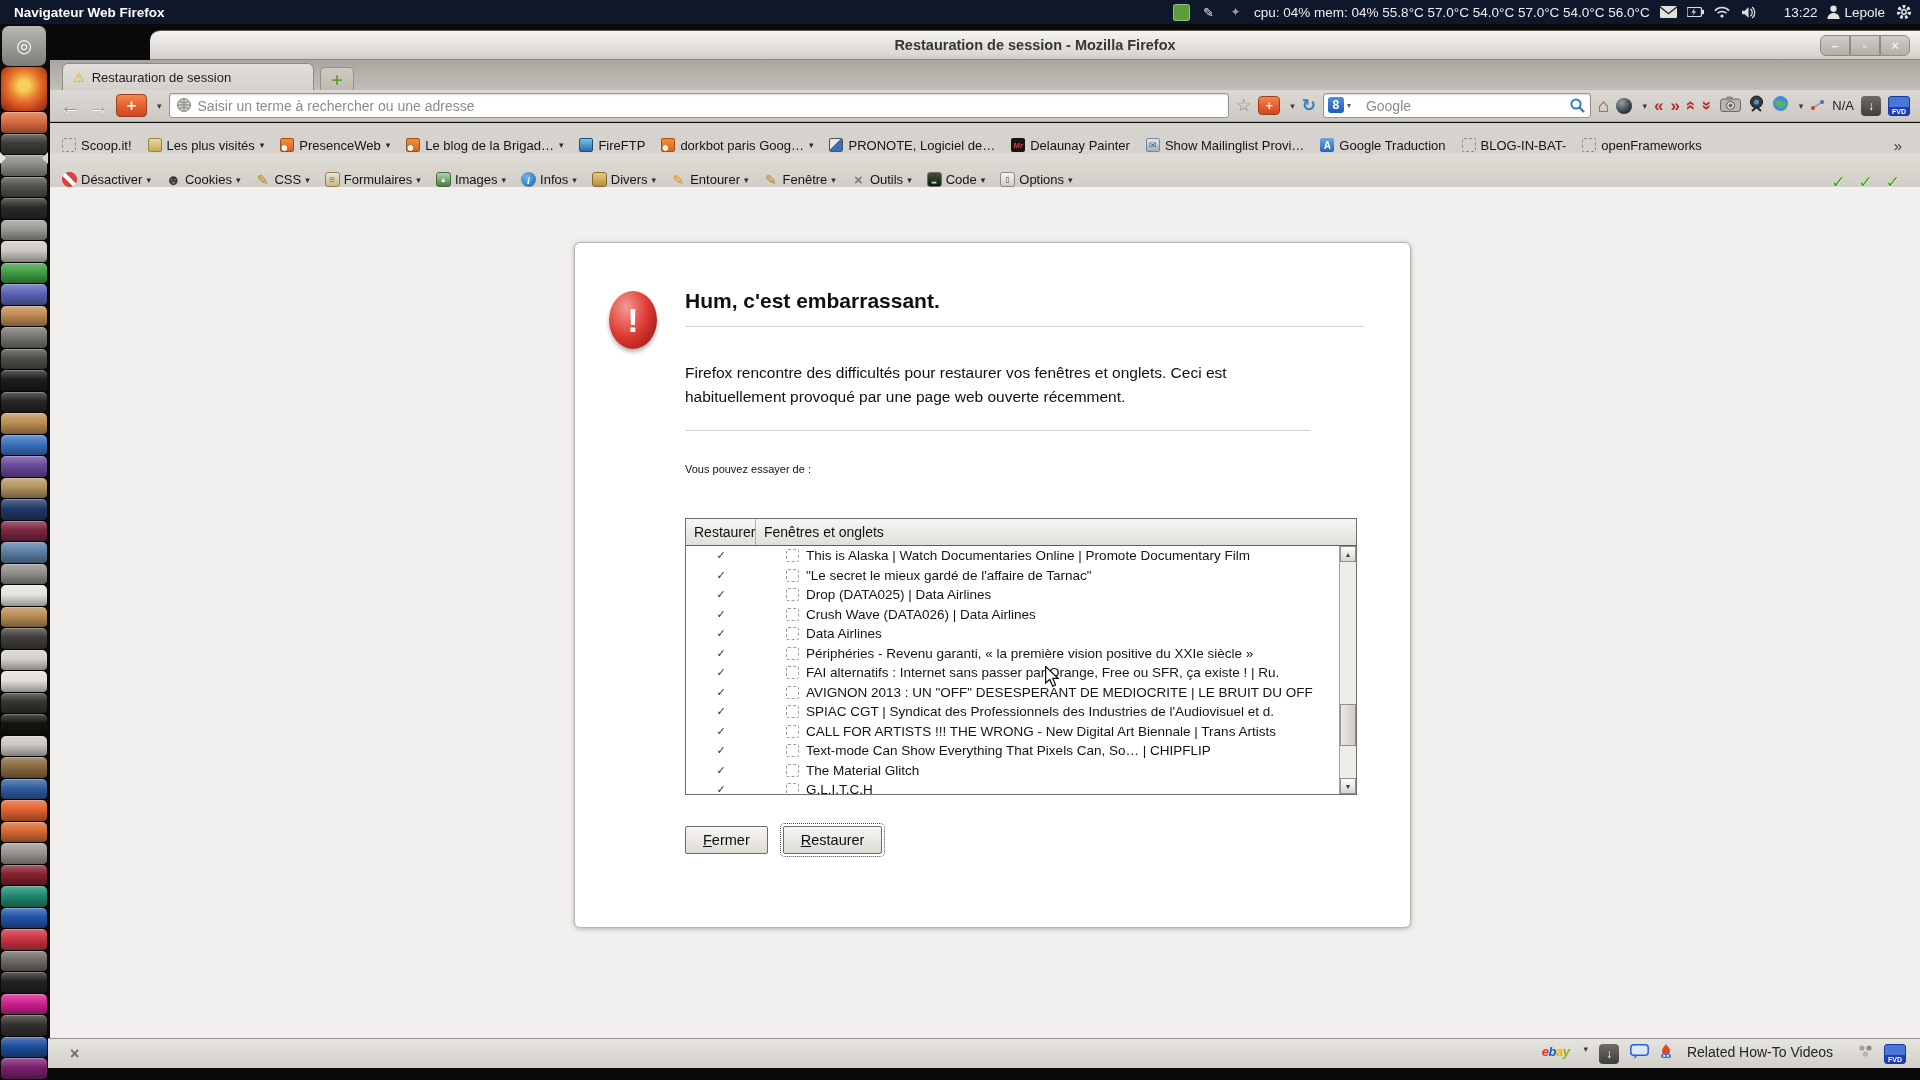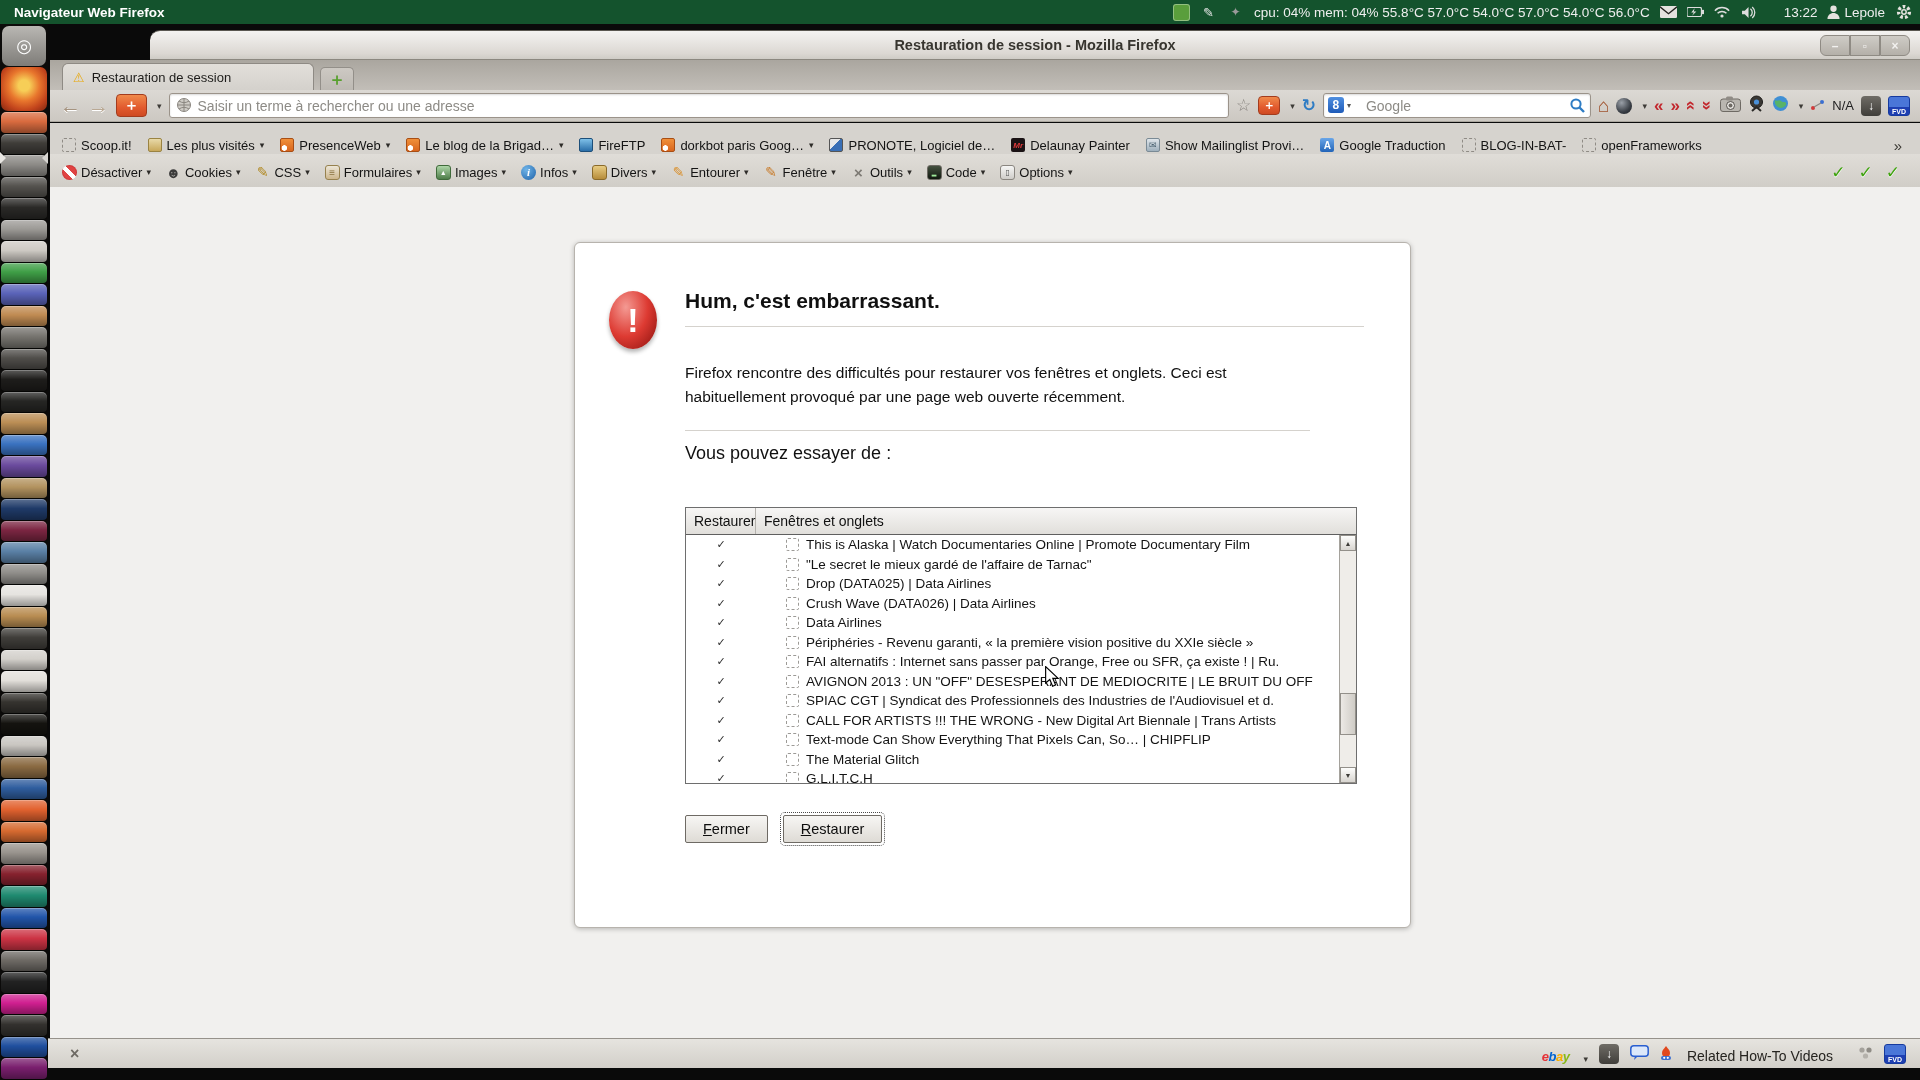--- a/index.html
+++ b/index.html
@@ -1,21 +1,21 @@
 <!DOCTYPE html>
 <html><head>
 <meta charset="utf-8">
 <style>
   * { box-sizing: border-box; margin: 0; padding: 0; }
   html,body { width:1920px; height:1080px; background:#060606; overflow:hidden;
     font-family:"Liberation Sans","DejaVu Sans",sans-serif; }
   .screen { position:relative; width:1920px; height:1080px; background:#0a0a0a; }
 
   
-  .topbar { position:absolute; left:0; top:0; right:0; height:24px; background:#14532d;
+  .topbar { position:absolute; left:0; top:0; right:0; height:24px; background:#0f172a;
     display:flex; align-items:center; color:#eee; font-size:13.5px; padding:0 8px; z-index:60; }
   .topbar .apptitle { font-weight:bold; color:#fff; margin-left:6px; }
   .topbar-right { margin-left:auto; display:flex; align-items:center; gap:10px; }
   .tb-ic { width:17px; height:17px; display:inline-flex; align-items:center; justify-content:center; }
   .tb-green { background:#5a9e3c; border-radius:3px; box-shadow:inset 0 0 0 1px rgba(255,255,255,.35); }
   .tb-note { color:#e8e8e8; font-size:13px; }
   .tb-dark { color:#9a9a9a; font-size:12px; }
   .sys-text { white-space:nowrap; }
   .clock { margin-left:16px; }
   .user { display:flex; align-items:center; gap:4px; }
@@ -104,21 +104,21 @@
   .bmi-fireftp { background:linear-gradient(180deg,#7ec0e8,#2a6ea8); border:1px solid #1d4f7a; }
   .bmi-pronote { background:linear-gradient(135deg,#e8e8e8 45%,#3a6fb5 45%); border:1px solid #555; }
   .bmi-mr { background:#1a1214; color:#e03a3a; font-size:8px; font-weight:bold;font-style:italic; }
   .bmi-mail { background:linear-gradient(180deg,#dfe5ea,#9fb0bd); border:1px solid #7a8a95; color:#49606f; font-size:9px; }
   .bmi-translate { background:linear-gradient(180deg,#6aa6e8,#2264b8); font-size:10px; font-weight:bold; }
   .caret { font-size:9px; color:#2d2b28; }
   .bm-overflow { margin-left:auto; font-size:15px; color:#3a3833; padding-right:6px; }
 
   .devbar { position:absolute; left:50px; top:154px; right:0; height:31px;
     background:linear-gradient(180deg,#e0ddd8,#cfccc6); border-bottom:2px solid #67635d;
-    display:flex; align-items:center; gap:15px; padding:18px 12px; font-size:13px; color:#141414; }
+    display:flex; align-items:flex-start; gap:15px; padding:18px 12px; font-size:13px; color:#141414; }
   .db-item { display:flex; align-items:center; gap:4px; white-space:nowrap; }
   .dbi { width:15px; height:15px; display:inline-flex; align-items:center; justify-content:center; border-radius:3px; font-size:11px; }
   .dbi-disable { border-radius:50%; background:linear-gradient(45deg,transparent 38%,#fff 38%,#fff 58%,transparent 58%),
     radial-gradient(circle,#e04343 55%,#a01212); }
   .dbi-cookies::before { content:"☻"; color:#3a3a3a; font-size:15px; }
   .dbi-css::before { content:"✎"; color:#b08820; font-size:14px; }
   .dbi-forms { background:linear-gradient(180deg,#ece6d8,#cdb68c); border:1px solid #96814e; }
   .dbi-forms::before { content:"≡"; color:#8a7340; font-size:10px; }
   .dbi-images { background:linear-gradient(180deg,#aed6a8,#4e7d49); border:1px solid #3f6a3a; }
   .dbi-images::before { content:"▴"; color:#fff; font-size:8px; }
@@ -141,21 +141,21 @@
   .dialog { position:absolute; left:524px; top:55px; width:837px; height:686px; background:#fff;
     border:1px solid #b7b3ad; border-radius:6px; box-shadow:0 1px 5px rgba(0,0,0,.25); }
   .err-icon { position:absolute; left:34px; top:48px; width:48px; height:58px; border-radius:50%;
     background:radial-gradient(ellipse at 35% 28%,#f49a93,#dd3a32 50%,#8f1410 95%);
     box-shadow:0 3px 4px rgba(0,0,0,.3); display:flex; align-items:center; justify-content:center;
     color:#fff; font-size:34px; font-weight:bold; }
   .dlg-main { position:absolute; left:110px; right:46px; top:46px; color:#101010; }
   .dlg-title { font-size:21px; font-weight:bold; padding-bottom:13px; border-bottom:1px solid #d5d2cd; }
   .dlg-msg { margin-top:34px; font-size:15.5px; line-height:1.55; max-width:625px;
     padding-bottom:21px; border-bottom:1px solid #d5d2cd; }
-  .dlg-try { margin-top:12px; font-size:18px; }
+  .dlg-try { margin-top:32px; font-size:11px; }
   .dlg-list { margin-top:15px; margin-left:24px; font-size:15.5px; }
   .dlg-list li { margin-bottom:12px; list-style:square; }
 
   .ttable { margin-top:43px; width:672px; border:1px solid #6e6e6e; background:#fff; }
   .thead { height:27px; display:flex; align-items:center; background:linear-gradient(180deg,#f7f6f5,#e1dfdb);
     border-bottom:1px solid #5f5f5f; font-size:14px; color:#111; }
   .th1 { width:70px; padding-left:8px; border-right:1px solid #b5b2ad; align-self:stretch; display:flex; align-items:center; }
   .th2 { padding-left:8px; }
   .tbody { position:relative; height:248px; overflow:hidden; }
   .trows { position:absolute; inset:0 17px 0 0; }
@@ -174,21 +174,21 @@
   .btn { height:28px; padding:0 17px; background:linear-gradient(180deg,#f7f6f4,#dedbd5);
     border:1px solid #6e6a64; border-radius:2px; font-size:14.5px; color:#0d0d0d;
     display:inline-flex; align-items:center; justify-content:center; font-family:inherit; }
   .btn.focused { outline:1px dotted #4a4a4a; outline-offset:2px; }
 
   
   .statusbar { position:absolute; left:48px; top:1038px; right:0; height:30px;
     background:linear-gradient(180deg,#e6e4df,#d2cfc9); border-top:1px solid #96928b;
     display:flex; align-items:center; padding:0 14px; }
   .sb-close { color:#6e6a64; font-weight:bold; font-size:16px; margin-left:8px; }
-  .status-right { margin-left:auto; display:flex; align-items:flex-end; gap:11px; }
+  .status-right { margin-left:auto; display:flex; align-items:flex-start; gap:11px; }
   .ebay { font-weight:bold; font-style:italic; font-size:13px; letter-spacing:-0.5px; }
   .related { font-size:14px; color:#262420; margin:0 14px 0 4px; }
   .char-ic { font-size:12px; }
 
   .cursor { position:absolute; left:1043px; top:666px; z-index:99; }
 </style>
 </head>
 <body>
 
 <div class="screen">

